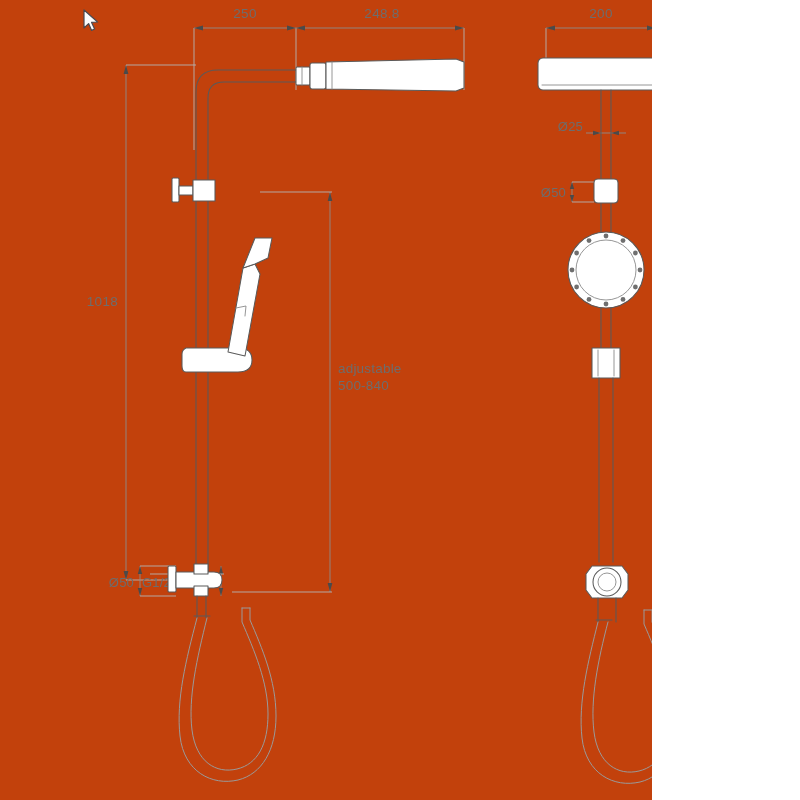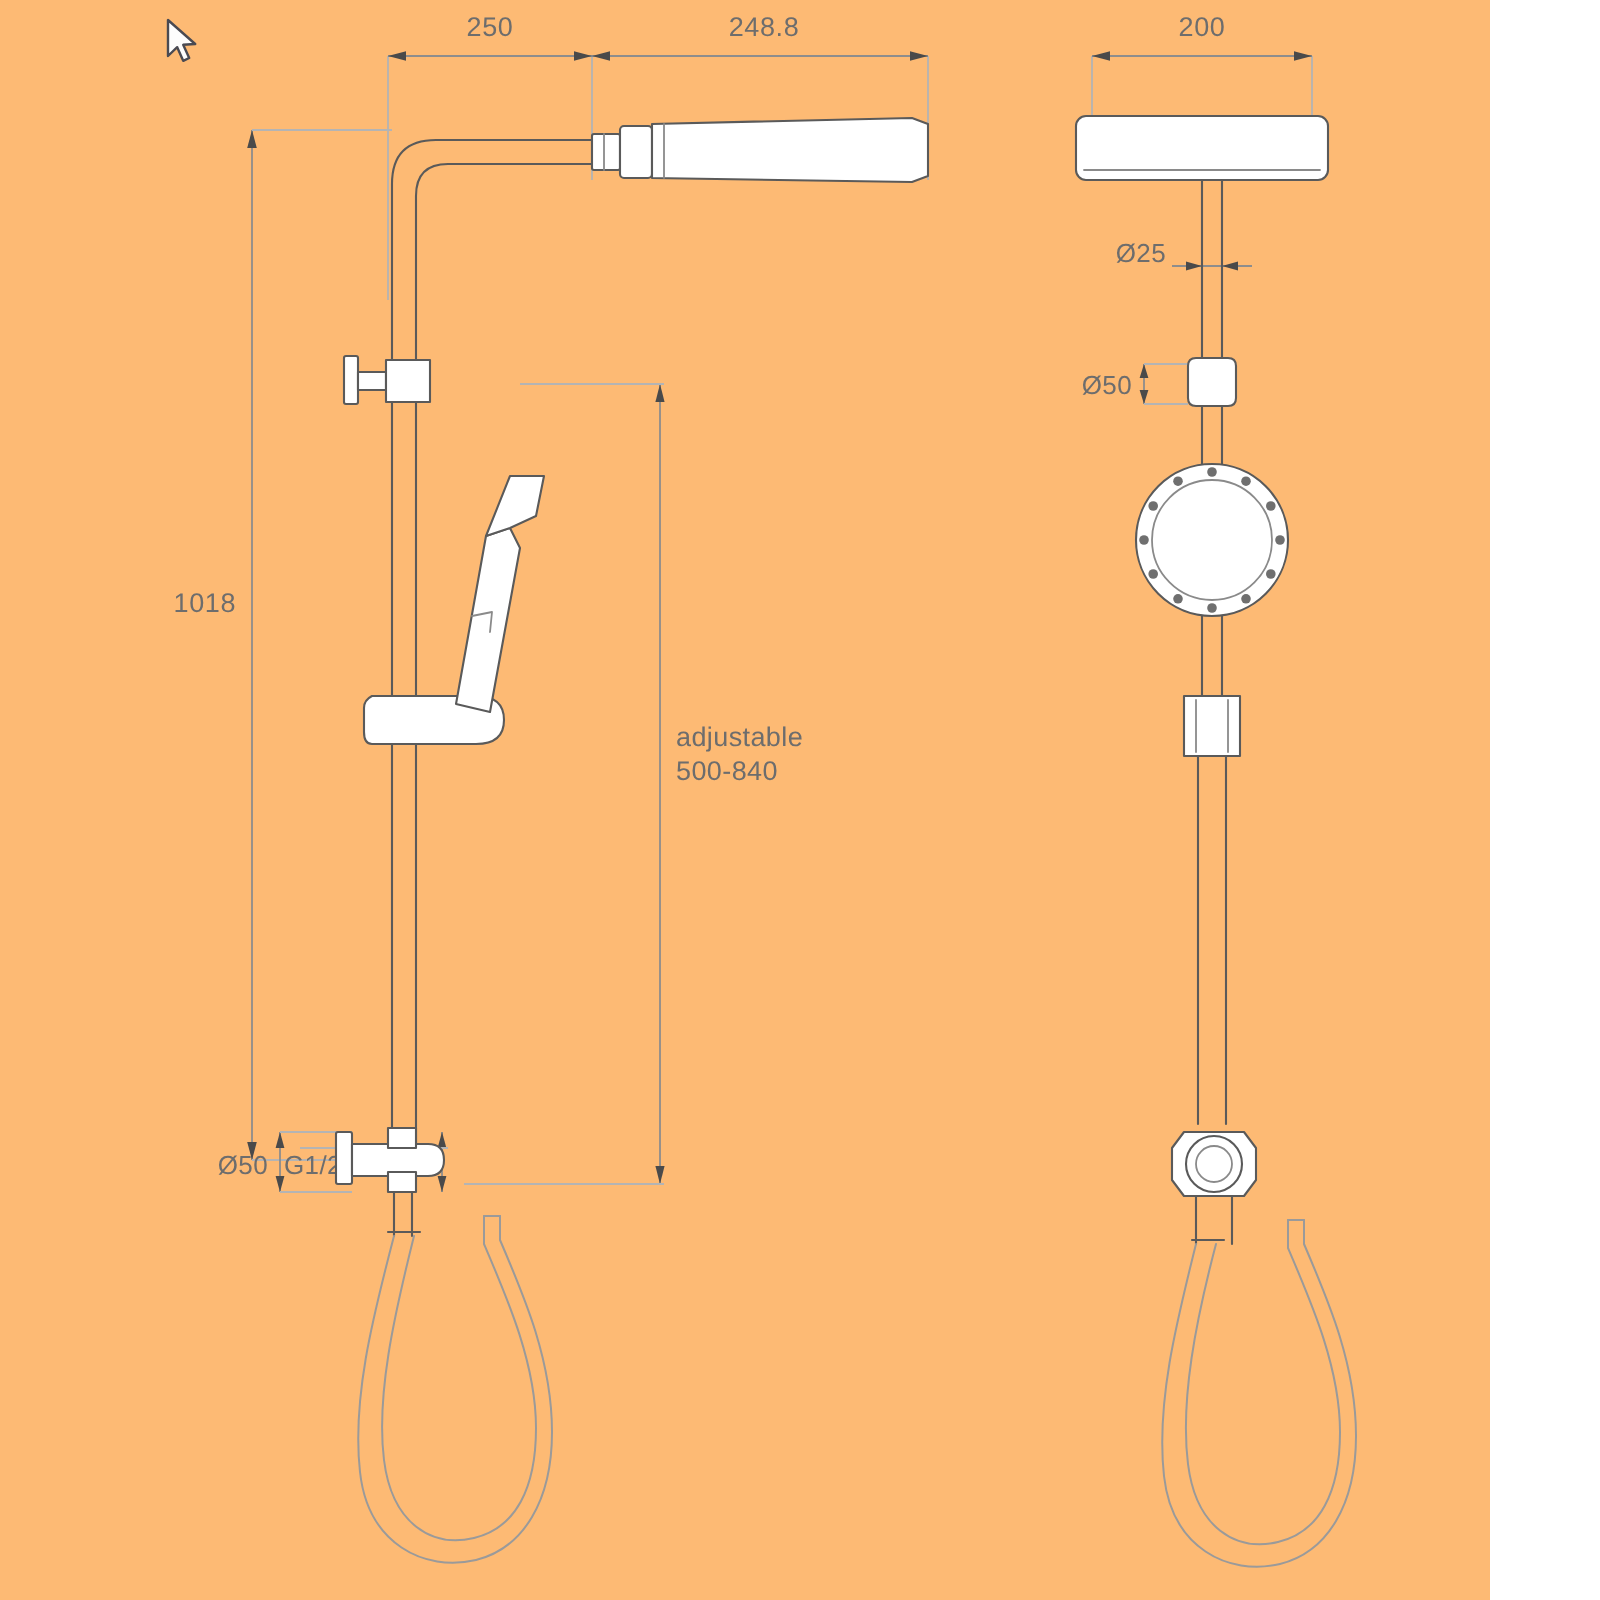--- a/index.html
+++ b/index.html
@@ -6,23 +6,23 @@
   html, body {
     margin: 0;
     padding: 0;
     background: #ffffff;
   }
   body {
     font-family: "Liberation Sans", sans-serif;
   }
   #drawing-root {
     position: relative;
-    width: 745px;
+    width: 652px;
     height: 800px;
-    background: #fdba74;
+    background: #c2410c;
     overflow: hidden;
   }
   #drawing-svg {
     position: absolute;
     left: 0;
     top: 0;
     width: 800px;
     height: 800px;
     display: block;
   }

